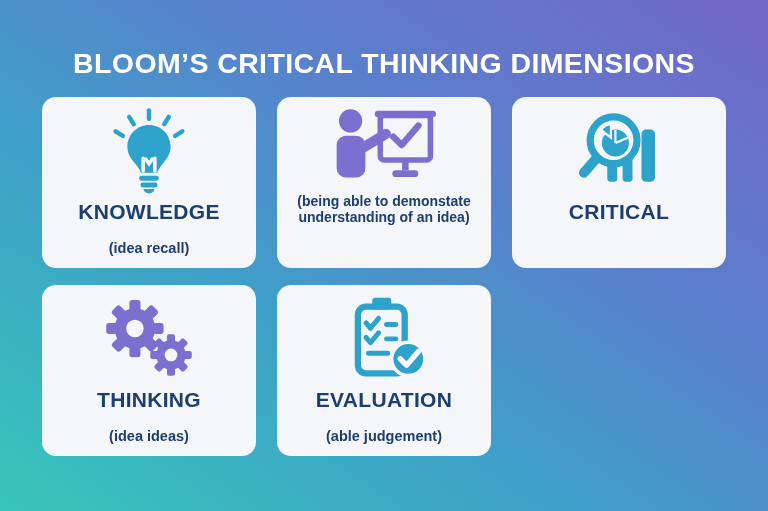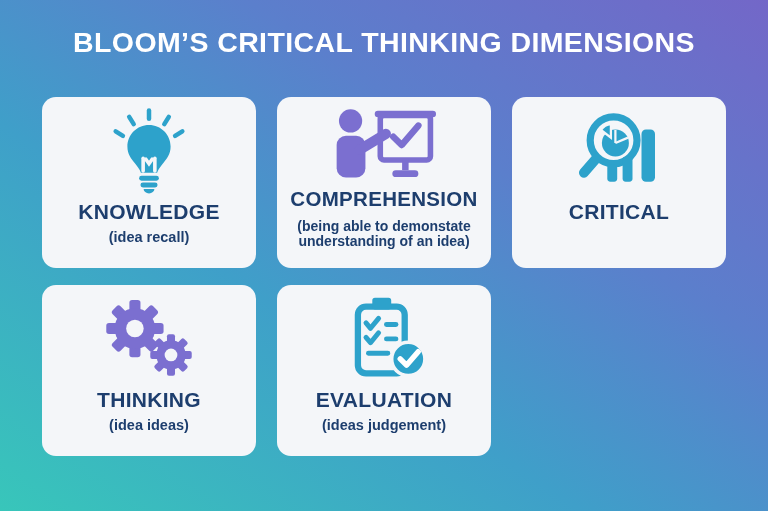--- a/index.html
+++ b/index.html
@@ -10,37 +10,37 @@
   }
   *{margin:0;padding:0;box-sizing:border-box}
   body{font-family:"Liberation Sans",sans-serif}
   .poster{
     position:relative;width:768px;height:511px;overflow:hidden;
     background:linear-gradient(to top right,
       var(--bg-gradient-start) 0%,var(--bg-gradient-mid1) 38%,
       var(--bg-gradient-mid2) 66%,var(--bg-gradient-end) 100%);
   }
   .title{
-    position:absolute;top:26px;left:0;width:100%;text-align:center;
+    position:absolute;top:47px;left:0;width:100%;text-align:center;
     color:var(--title-color);font-weight:700;font-size:28.5px;
     letter-spacing:.4px;
   }
   .grid{
     position:absolute;left:42px;top:97px;display:grid;
     grid-template-columns:repeat(3,214px);grid-auto-rows:171px;
     column-gap:21px;row-gap:17px;
   }
   .card{
     background:var(--card-bg);border-radius:14px;display:flex;
     flex-direction:column;align-items:center;text-align:center;
     padding-top:8px;
   }
   .card-icon{height:86px;margin-top:4px;display:flex;align-items:center;justify-content:center}
   .card-label{color:var(--heading);font-weight:700;font-size:21px;letter-spacing:.3px;margin-top:6px;line-height:1.05}
-  .card-sub{color:var(--heading);font-weight:700;font-size:14.5px;margin-top:6px;line-height:1.12;max-width:206px}
+  .card-sub{color:var(--heading);font-weight:700;font-size:14.5px;margin-top:17px;line-height:1.12;max-width:206px}
   .card-comprehension .card-icon{height:79px;margin-top:1px}
   .card-comprehension .card-label{font-size:20.5px;margin-top:3px}
   .card-comprehension .card-sub{font-size:14px;margin-top:9px}
   .card-analysis .card-sub{font-size:13.2px;letter-spacing:-.3px;white-space:nowrap;max-width:none}
   .icon-teal{color:var(--teal-icon)}
   .icon-purple{color:var(--purple-icon)}
   .knock{fill:var(--card-bg)}
   .knock-stroke{stroke:var(--card-bg)}
   .defs-svg{position:absolute;width:0;height:0}
 </style>
@@ -103,21 +103,20 @@
           <rect fill="currentColor" x="50" y="4" width="66" height="7" rx="3.5"></rect>
           <rect fill="none" stroke="currentColor" stroke-width="6" x="56" y="9" width="54" height="48" rx="4"></rect>
           <path fill="none" stroke="currentColor" stroke-width="7" stroke-linecap="round" stroke-linejoin="round" d="M70,32 l9,9 18,-21"></path>
           <rect fill="currentColor" x="79.5" y="57" width="7" height="11"></rect>
           <rect fill="currentColor" x="69" y="68" width="28" height="7.5" rx="3.75"></rect>
           <circle fill="currentColor" cx="24" cy="15" r="12.5"></circle>
           <rect fill="currentColor" x="9" y="31" width="31" height="45" rx="10"></rect>
           <path fill="none" stroke="currentColor" stroke-width="11" stroke-linecap="round" d="M34,46 L62,29"></path>
         </svg>
       </div>
-      <div class="card-label">COMPREHENSION</div>
       <div class="card-sub">(being able to demonstate understanding of an idea)</div>
     </div>
 
 
     <div class="card card-analysis">
       <div class="card-icon">
         <svg class="icon-teal" width="108" height="90" viewBox="0 0 120 100">
           <circle fill="none" stroke="currentColor" stroke-width="8" cx="54" cy="37" r="26"></circle>
           <path fill="none" stroke="currentColor" stroke-width="11" stroke-linecap="round" d="M34.5,57.5 L21,73"></path>
           <circle fill="currentColor" cx="56" cy="40" r="15"></circle>
@@ -155,17 +154,17 @@
             <path d="M40,47 l5,6 9,-11"></path>
           </g>
           <rect fill="currentColor" x="60" y="30" width="16" height="5.5" rx="2.75"></rect>
           <rect fill="currentColor" x="60" y="46" width="16" height="5.5" rx="2.75"></rect>
           <rect fill="currentColor" x="40" y="62" width="27" height="5.5" rx="2.75"></rect>
           <circle fill="currentColor" class="knock-stroke" stroke-width="4" cx="87" cy="71" r="18.5"></circle>
           <path fill="none" stroke="#ffffff" stroke-width="6" stroke-linecap="round" stroke-linejoin="round" d="M78,71 l7,7 13,-15"></path>
         </svg>
       </div>
       <div class="card-label">EVALUATION</div>
-      <div class="card-sub">(ideas judgement)</div>
+      <div class="card-sub">(able judgement)</div>
     </div>
 
   </div>
 </div>
 
 </body></html>

